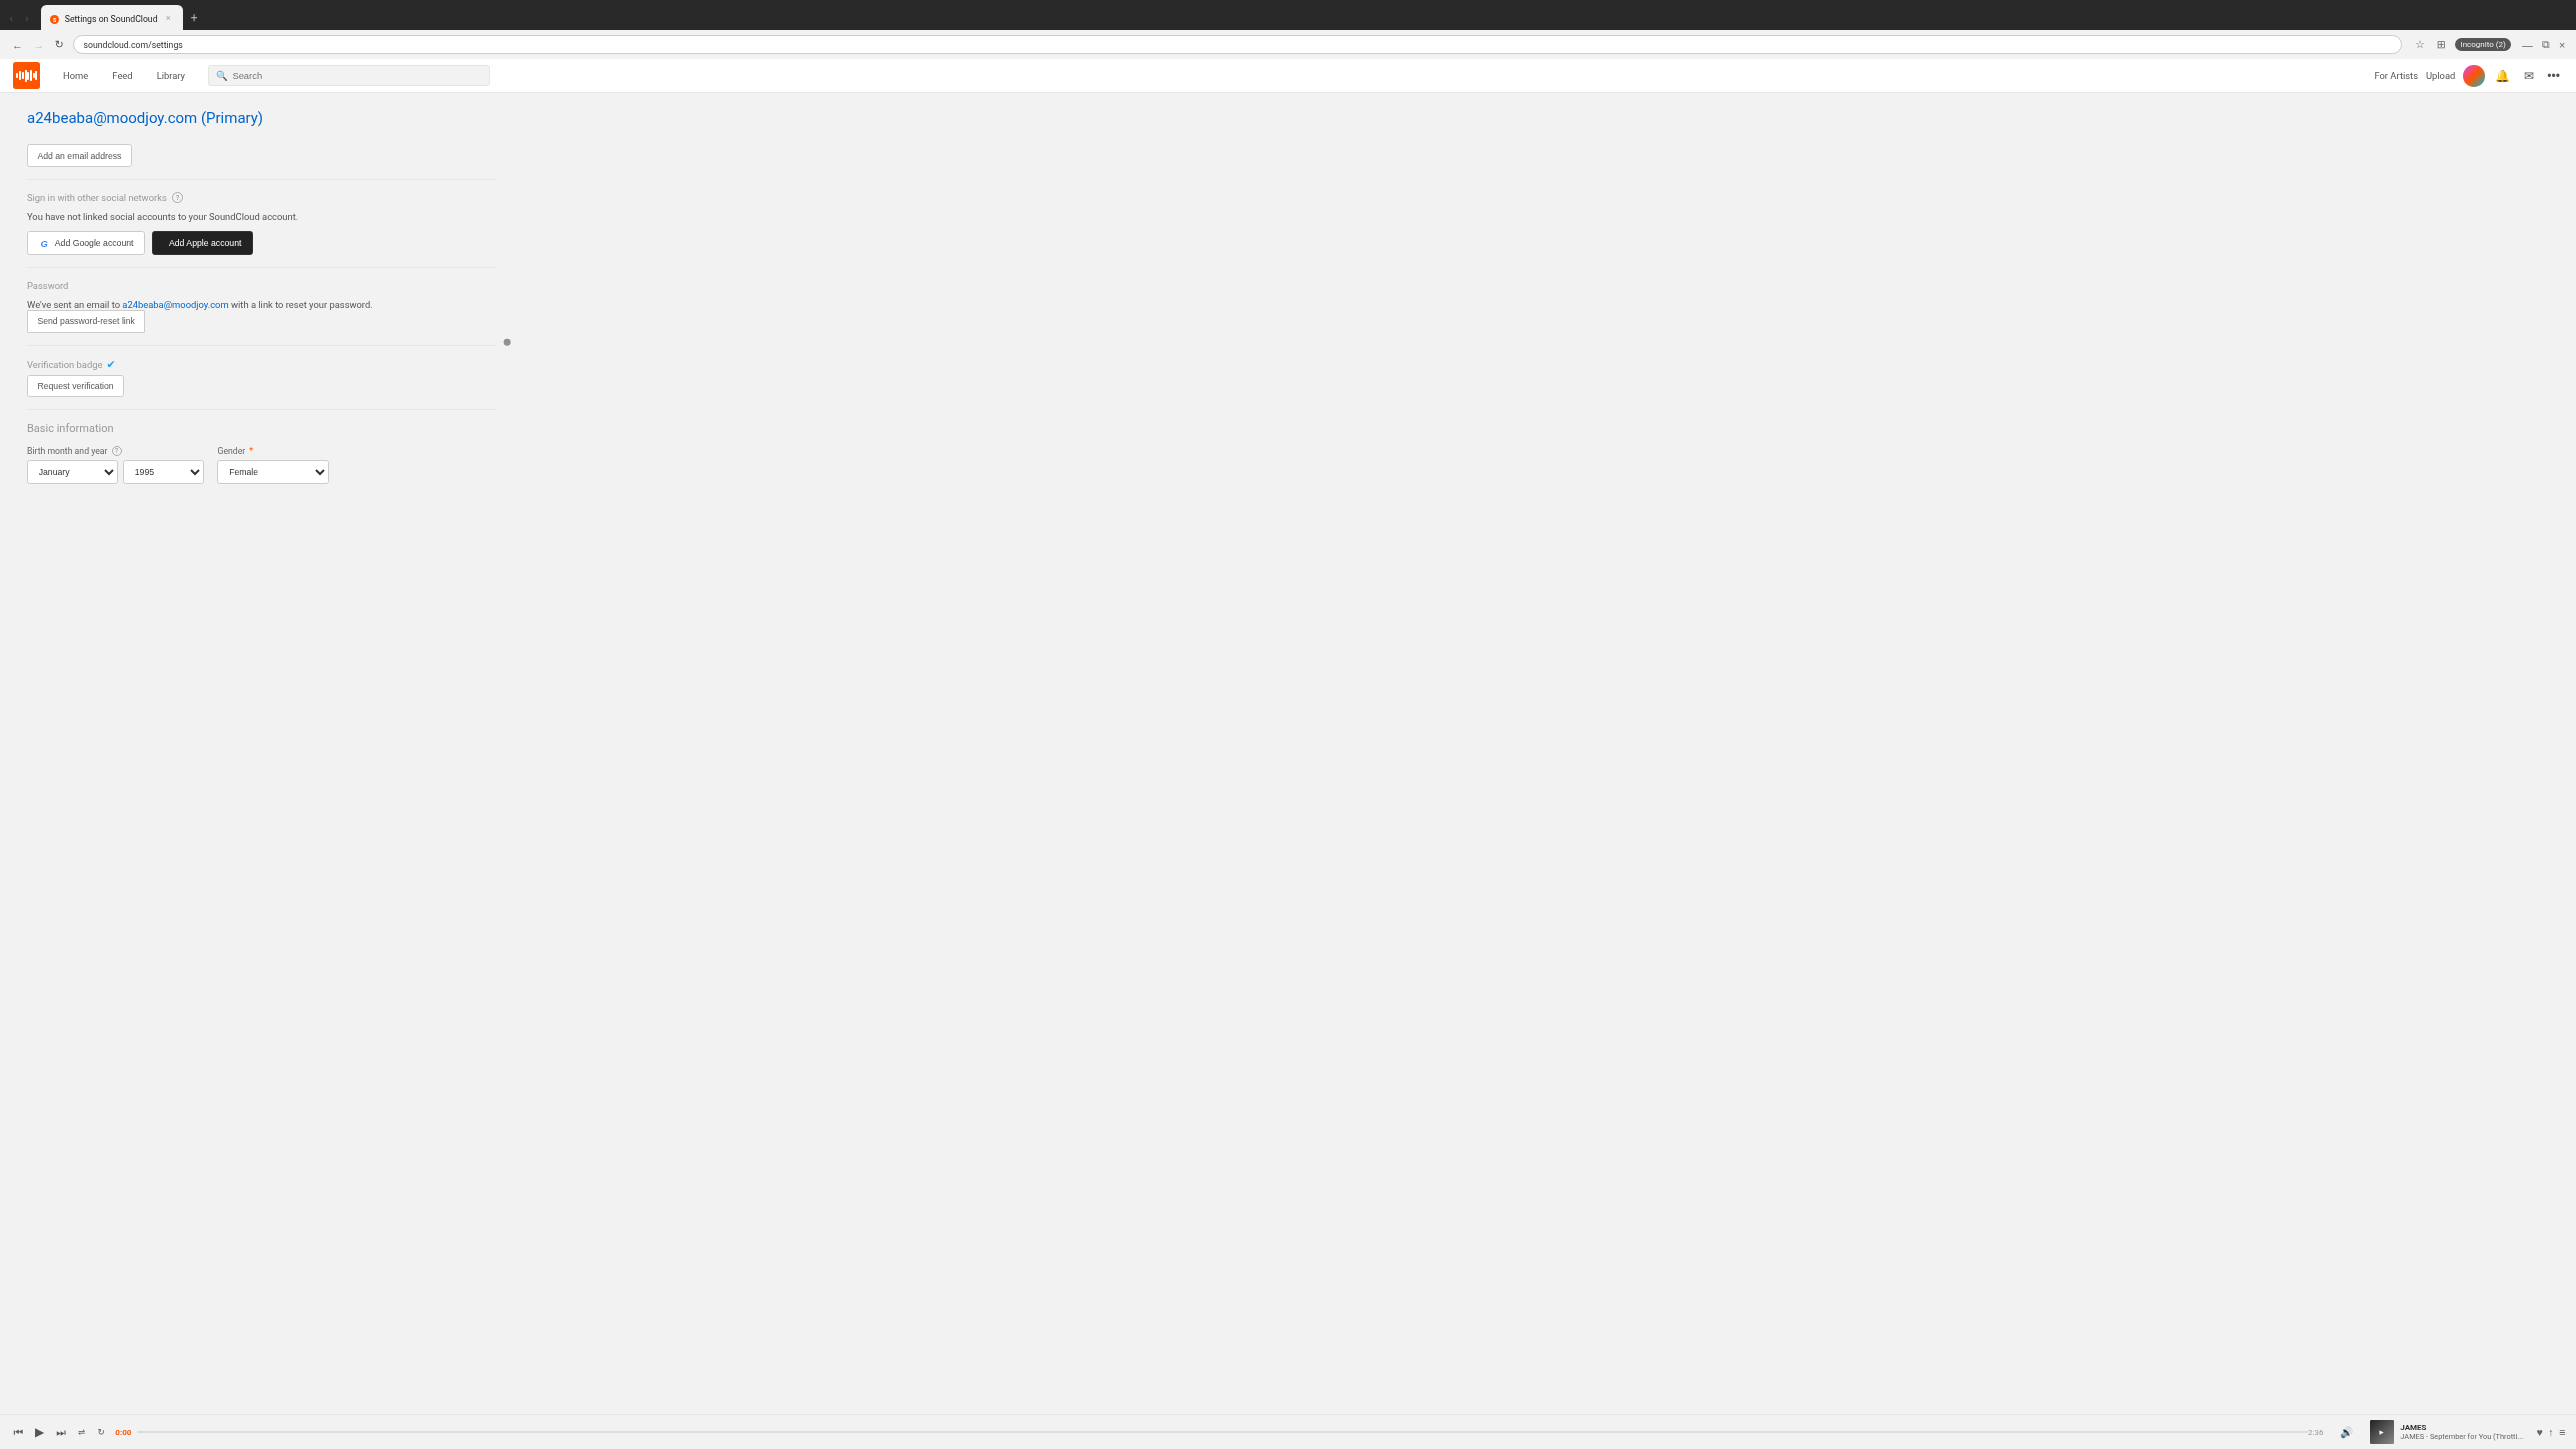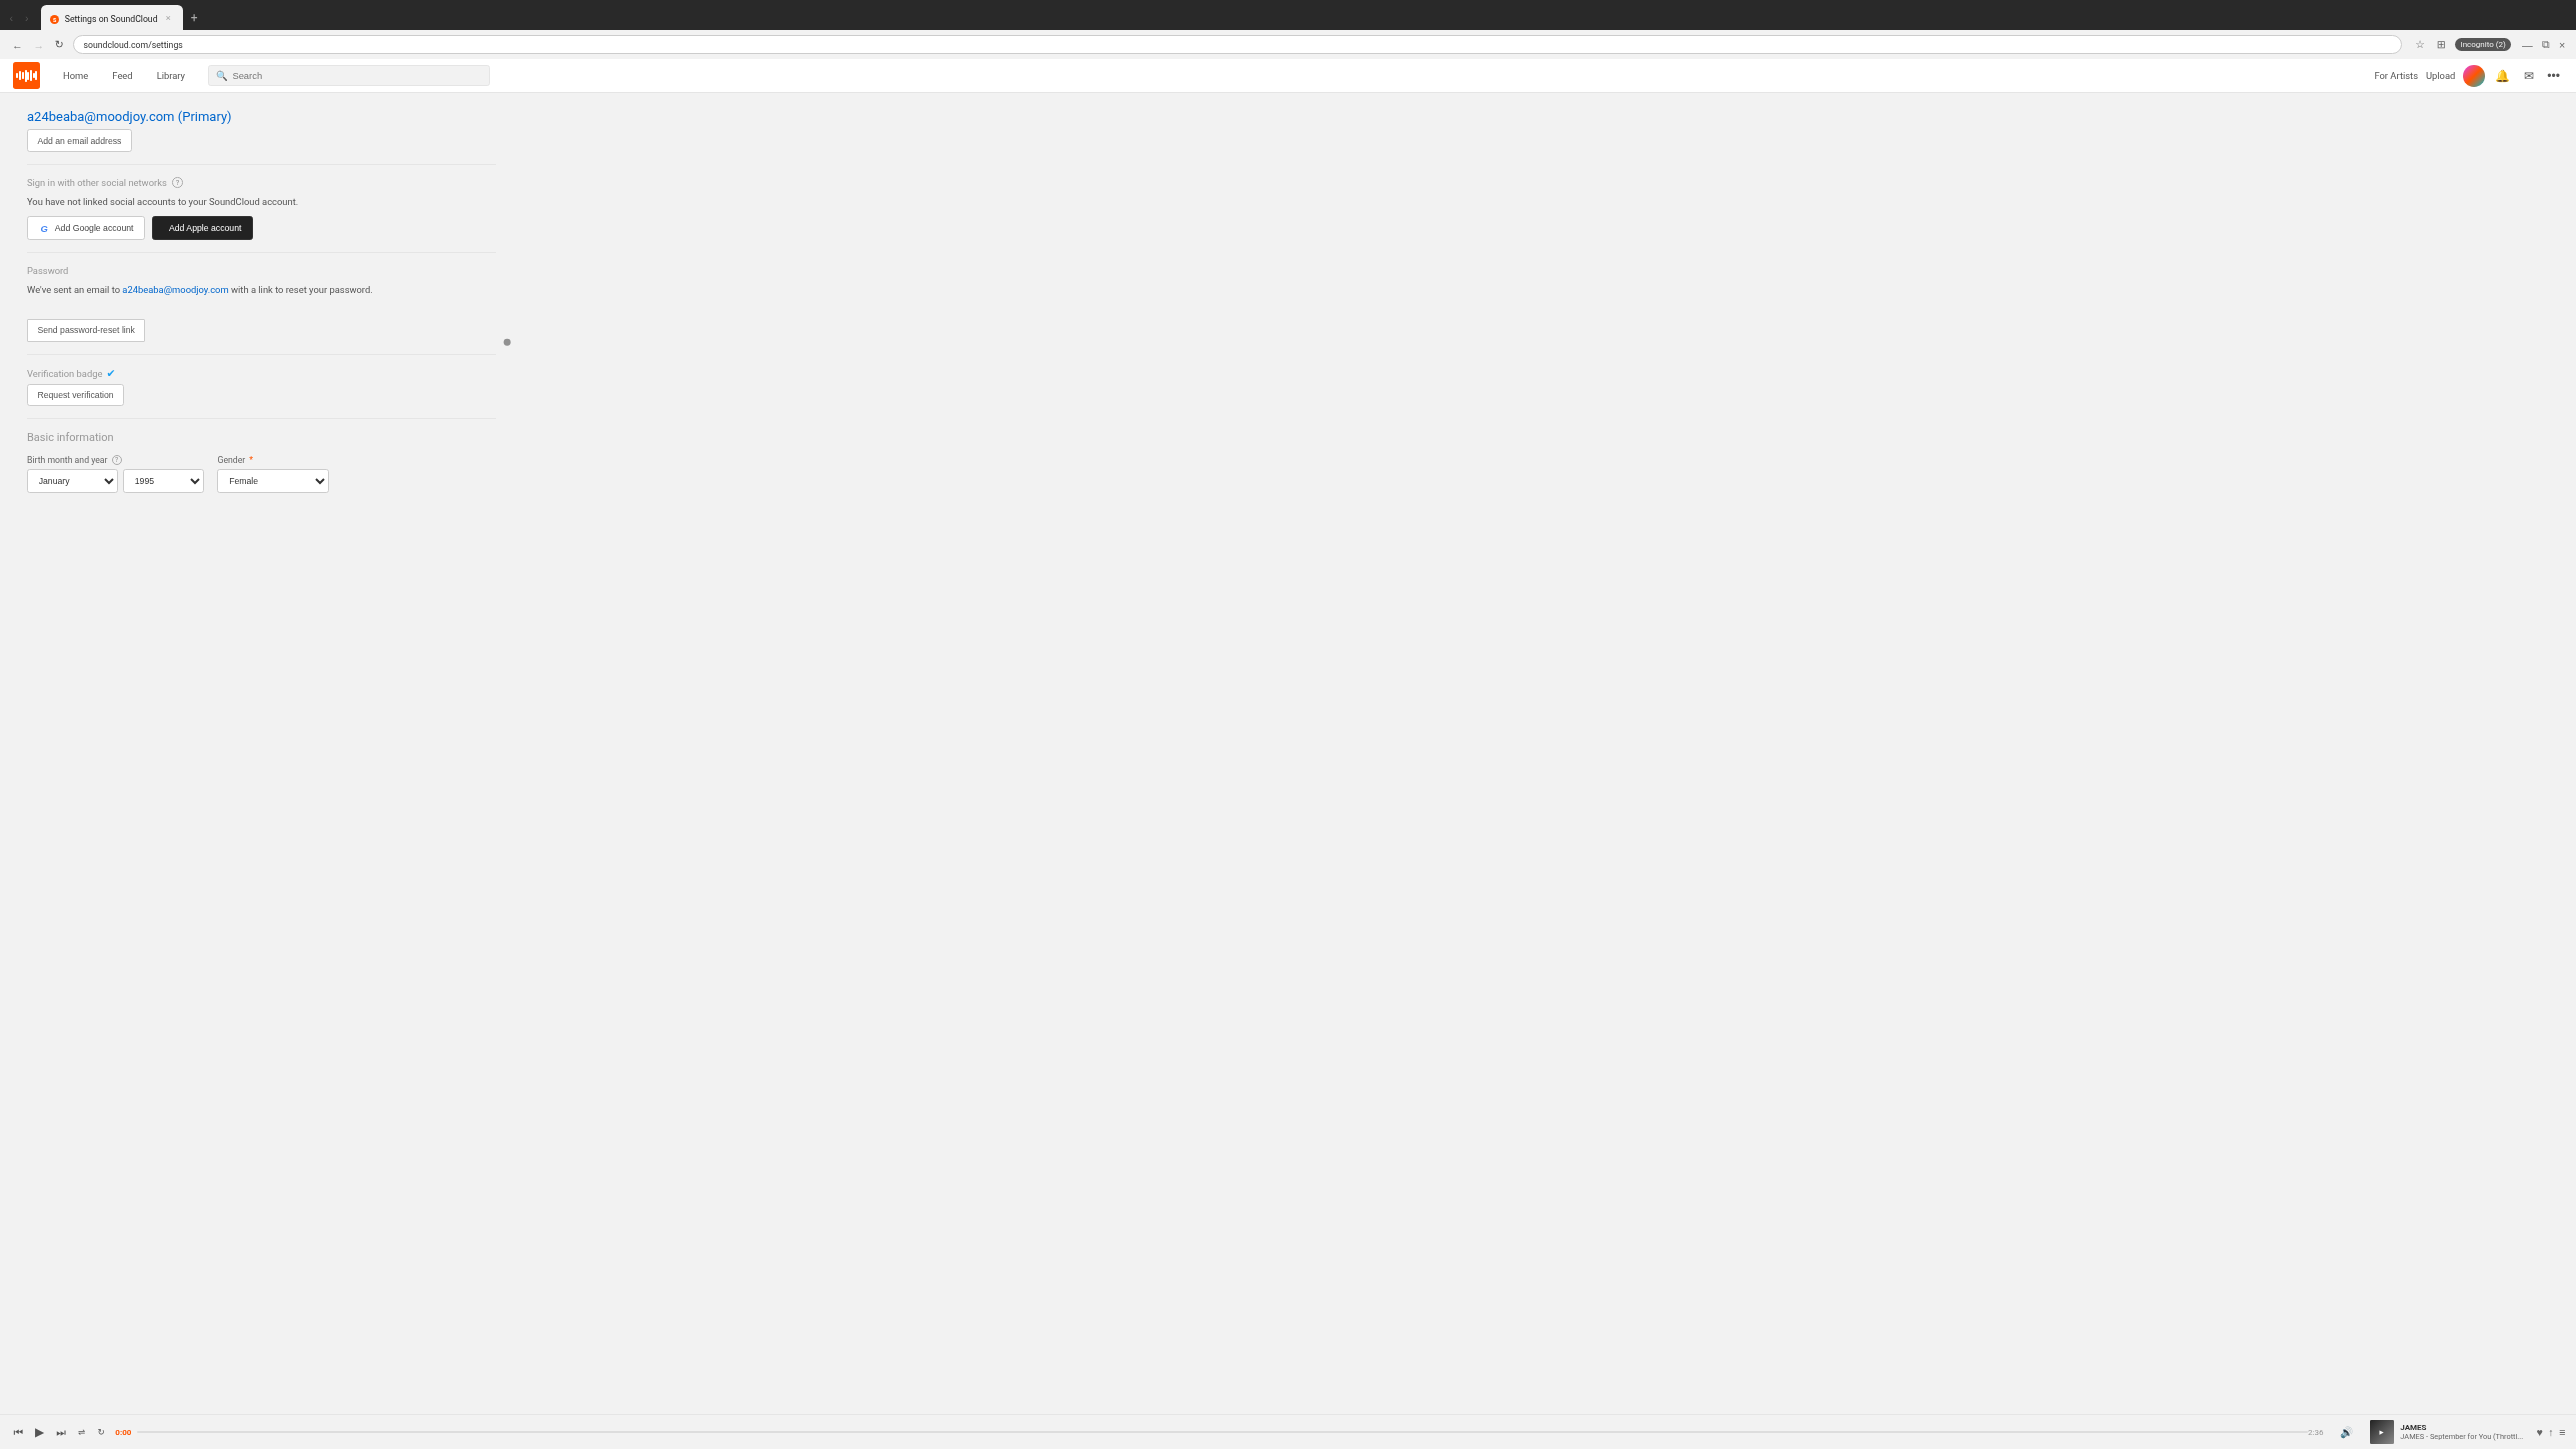--- a/index.html
+++ b/index.html
@@ -35,36 +35,36 @@
     .sc-search-inner input { background: none; border: none; outline: none; flex: 1; font-size: 9.4px; color: #333; }
     .sc-nav-right { display: flex; align-items: center; gap: 8px; margin-left: auto; }
     .sc-nav-right-link { font-size: 9.4px; color: #555; cursor: pointer; text-decoration: none; }
     .sc-avatar { width: 21.5px; height: 21.5px; border-radius: 50%; background: linear-gradient(135deg, #e040fb, #f50, #00bcd4); cursor: pointer; }
     .sc-icon-btn { background: none; border: none; color: #555; font-size: 12px; cursor: pointer; padding: 2.7px; }
 
     
     .main-content { background: #f2f2f2; padding: 16px 27px; max-width: 523px; }
 
     
-    .email-address { color: #0066cc; font-size: 13px; margin-bottom: 5px; }
+    .email-address { color: #0066cc; font-size: 15px; margin-bottom: 17px; }
     .add-email-btn { border: 0.7px solid #ccc; background: #fff; padding: 5.4px 9.4px; border-radius: 2.7px; font-size: 8.7px; color: #555; cursor: pointer; }
 
     .divider { border: none; border-top: 0.7px solid #e5e5e5; margin: 12px 0; }
 
     
     .section-title { font-size: 9.4px; color: #999; margin-bottom: 8px; font-weight: 400; }
     .section-text { font-size: 9.4px; color: #555; margin-bottom: 9.4px; }
 
     
     .social-buttons { display: flex; gap: 6.7px; margin-bottom: 4px; }
     .btn-google { display: flex; align-items: center; gap: 5.4px; padding: 5.4px 10.7px; border: 0.7px solid #ccc; border-radius: 2.7px; background: #fff; font-size: 8.7px; color: #444; cursor: pointer; }
     .btn-apple { display: flex; align-items: center; gap: 5.4px; padding: 5.4px 10.7px; border: 0.7px solid #333; border-radius: 2.7px; background: #222; font-size: 8.7px; color: #fff; cursor: pointer; }
 
     
-    .password-text { font-size: 9.4px; color: #555; margin-bottom: 24px; }
+    .password-text { font-size: 9.4px; color: #555; margin-bottom: 0; }
     .password-link { color: #0066cc; text-decoration: none; }
     .send-reset-btn { border: 0.7px solid #ccc; background: #fff; padding: 5.4px 9.4px; border-radius: 1px; font-size: 8.7px; color: #555; cursor: pointer; }
 
     
     .verification-title { display: flex; align-items: center; gap: 4px; font-size: 9.4px; color: #999; margin-bottom: 4px; font-weight: 400; }
     .verified-icon { color: #1da1f2; font-size: 10.7px; }
     .request-verify-btn { border: 0.7px solid #ccc; background: #fff; padding: 5.4px 9.4px; border-radius: 2.7px; font-size: 8.7px; color: #555; cursor: pointer; }
 
     
     .basic-info-title { font-size: 11px; color: #999; margin-bottom: 10.7px; font-weight: 400; }

